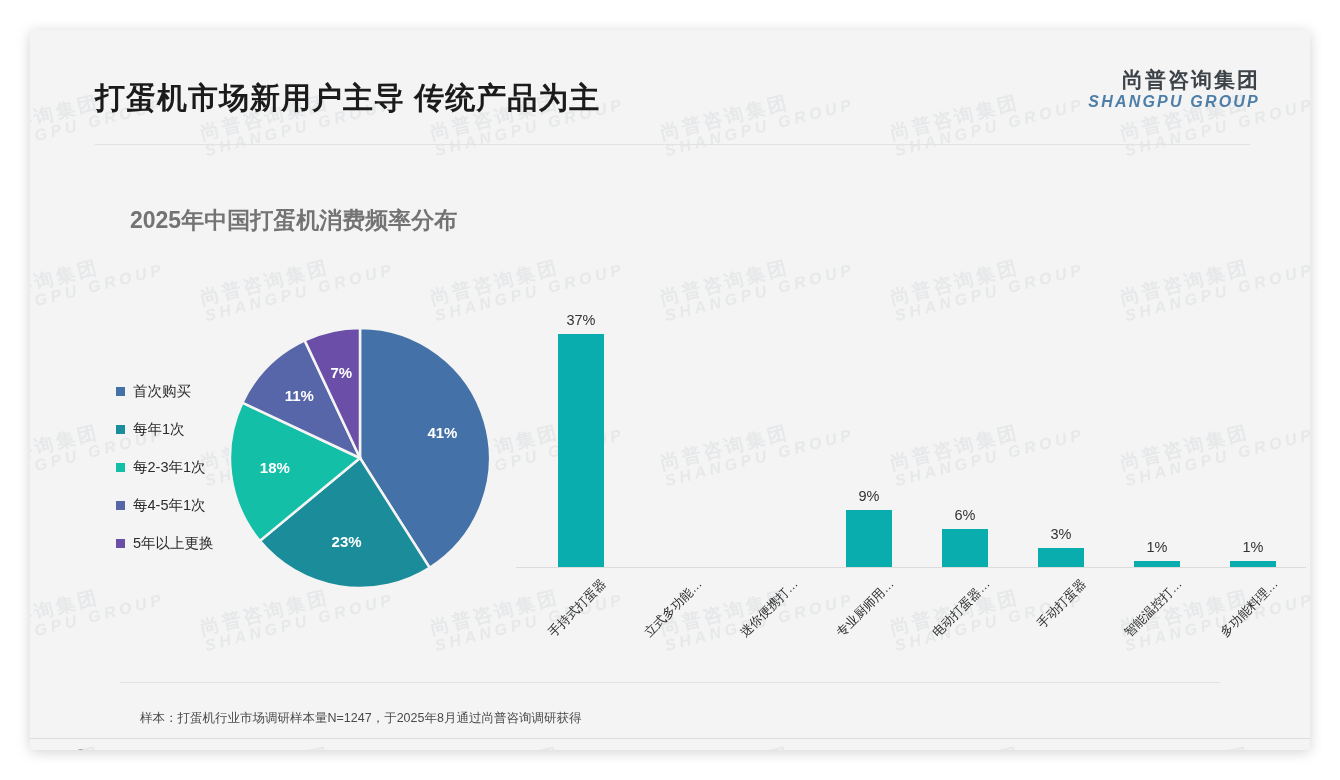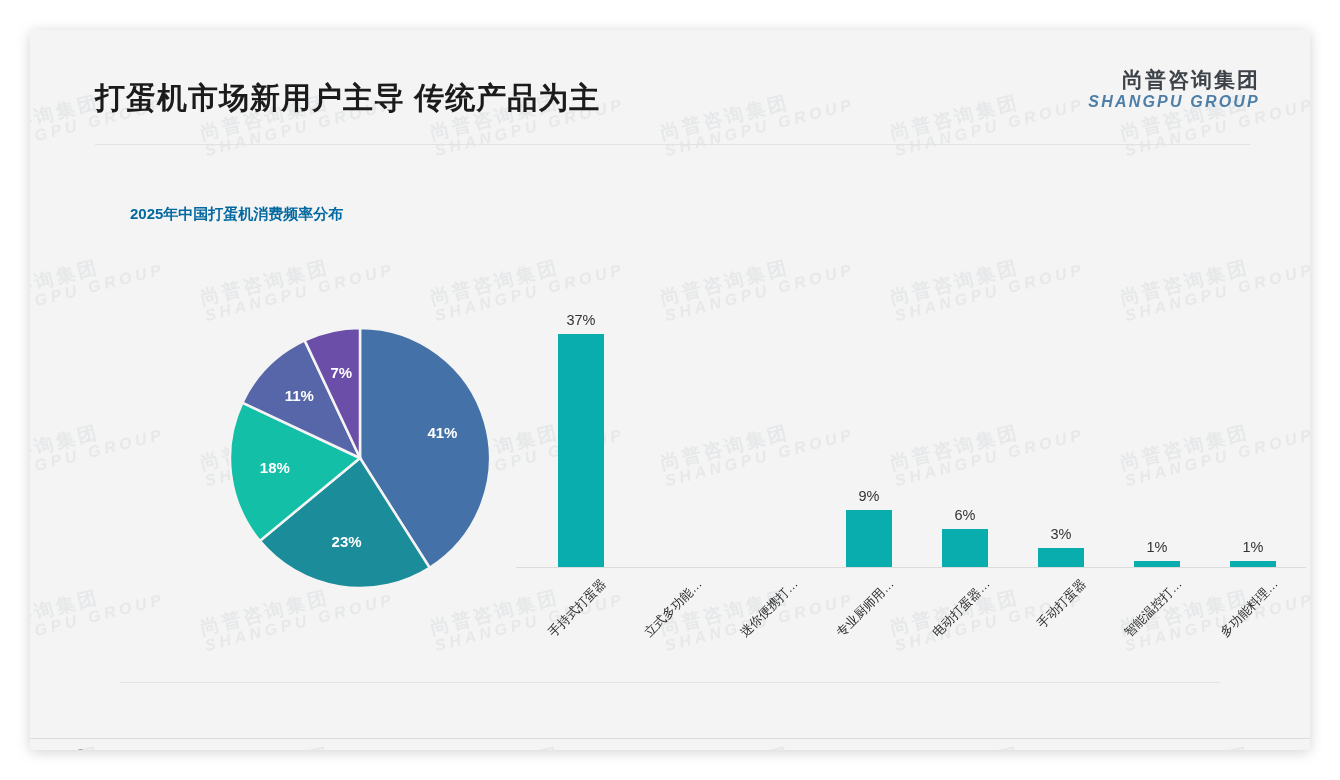--- a/index.html
+++ b/index.html
@@ -102,23 +102,23 @@
     height: 1px;
     background: #e2e2e2;
     z-index: 3;
   }
 
   
   #content { position: absolute; inset: 0; z-index: 2; }
 
   .panel-title {
     position: absolute;
-    font-size: 15px;
-    font-weight: bold;
-    color: #0369a1;
+    font-size: 23px;
+    font-weight: bold;
+    color: #737373;
     white-space: nowrap;
   }
   #pie-title { left: 100px; top: 175px; }
   #bar-title { left: 660px; top: 175px; }
 
   
   #pie-legend {
     position: absolute;
     left: 86px;
     top: 342px;
@@ -380,20 +380,42 @@
       <div class="brand-cn">尚普咨询集团</div>
       <div class="brand-en">SHANGPU GROUP</div>
     </div>
   </div>
   <div id="header-divider"></div>
 
   <div id="content">
 
     <div class="panel-title" id="pie-title">2025年中国打蛋机消费频率分布</div>
 
+    <div id="pie-legend">
+        <div class="legend-row">
+          <span class="legend-swatch" style="background: rgb(68, 114, 168);"></span>
+          <span class="legend-label">首次购买</span>
+        </div>
+        <div class="legend-row">
+          <span class="legend-swatch" style="background: rgb(27, 140, 154);"></span>
+          <span class="legend-label">每年1次</span>
+        </div>
+        <div class="legend-row">
+          <span class="legend-swatch" style="background: rgb(19, 191, 166);"></span>
+          <span class="legend-label">每2-3年1次</span>
+        </div>
+        <div class="legend-row">
+          <span class="legend-swatch" style="background: rgb(87, 102, 168);"></span>
+          <span class="legend-label">每4-5年1次</span>
+        </div>
+        <div class="legend-row">
+          <span class="legend-swatch" style="background: rgb(107, 78, 168);"></span>
+          <span class="legend-label">5年以上更换</span>
+        </div>
+      </div>
     <div id="pie-wrap">
         <svg width="268" height="268" viewBox="0 0 268 268">
           <path d="M 134 134 L 134 4 A 130 130 0 0 1 203.6574833472696 243.76263031526196 Z" fill="#4472a8" stroke="#f4f4f4" stroke-width="2.5"></path>
           <text x="216.39319823108173" y="110.06256310183413" class="pie-val">41%</text>
           <path d="M 134 134 L 203.6574833472696 243.76263031526196 A 130 130 0 0 1 33.83327843914745 216.86511866732974 Z" fill="#1b8c9a" stroke="#f4f4f4" stroke-width="2.5"></path>
           <text x="120.57792289954818" y="218.7436596230628" class="pie-val">23%</text>
           <path d="M 134 134 L 33.83327843914745 216.86511866732974 A 130 130 0 0 1 16.372483179417443 78.6486920965406 Z" fill="#13bfa6" stroke="#f4f4f4" stroke-width="2.5"></path>
           <text x="48.876558627217804" y="144.75359143981734" class="pie-val">18%</text>
           <path d="M 134 134 L 16.372483179417443 78.6486920965406 A 130 130 0 0 1 78.64869209654051 16.372483179417486 Z" fill="#5766a8" stroke="#f4f4f4" stroke-width="2.5"></path>
           <text x="73.33023817419422" y="73.33023817419422" class="pie-val">11%</text>
@@ -437,18 +459,19 @@
         <div class="bar-cat" style="left: 370px;">专业厨师用…</div>
         <div class="bar-cat" style="left: 466px;">电动打蛋器…</div>
         <div class="bar-cat" style="left: 562px;">手动打蛋器</div>
         <div class="bar-cat" style="left: 658px;">智能温控打…</div>
         <div class="bar-cat" style="left: 754px;">多功能料理…</div>
       </div>
 
   </div>
 
   <div id="footnote-divider"></div>
+  <div id="footnote">样本：打蛋机行业市场调研样本量N=1247，于2025年8月通过尚普咨询调研获得</div>
 
   <div id="footer-divider"></div>
   <div id="footer-left">©2025.10 SHANGPU GROUP</div>
   <div id="footer-right">www.shangpu-china.com</div>
 
 </div>
 
 </body></html>

